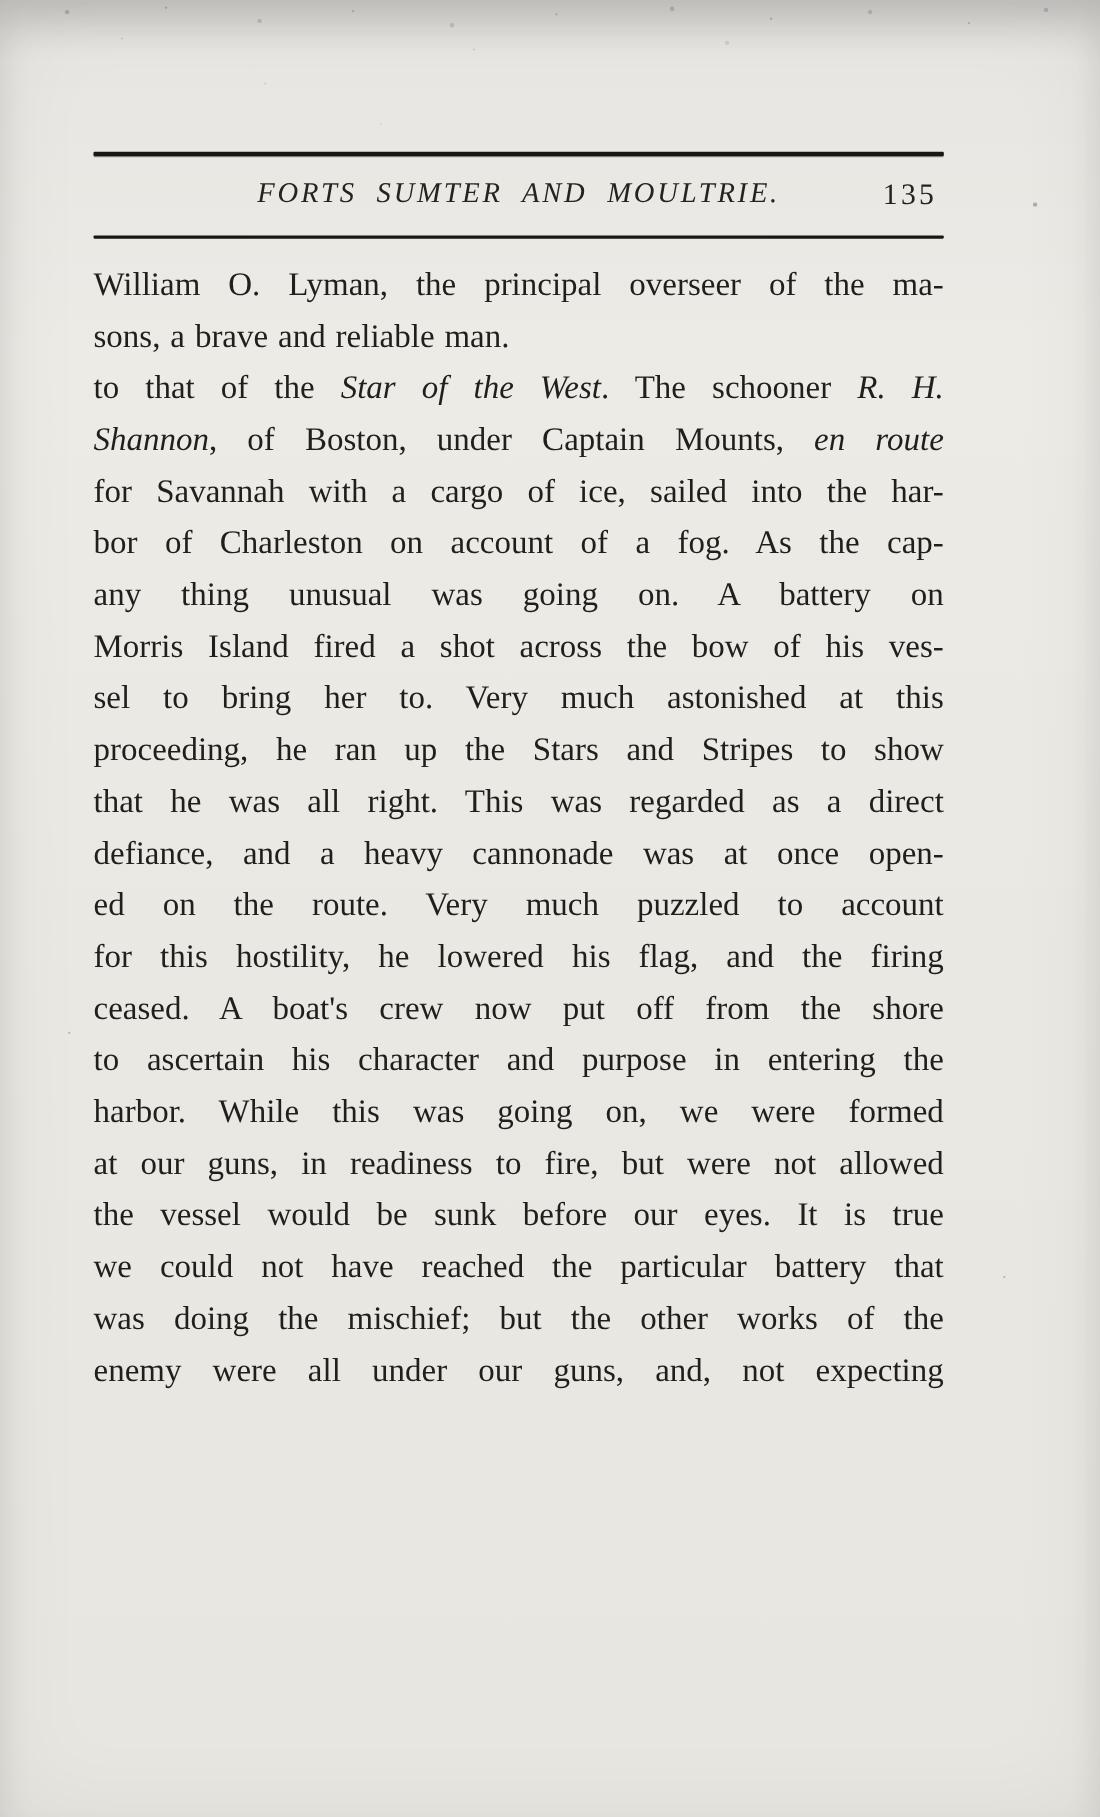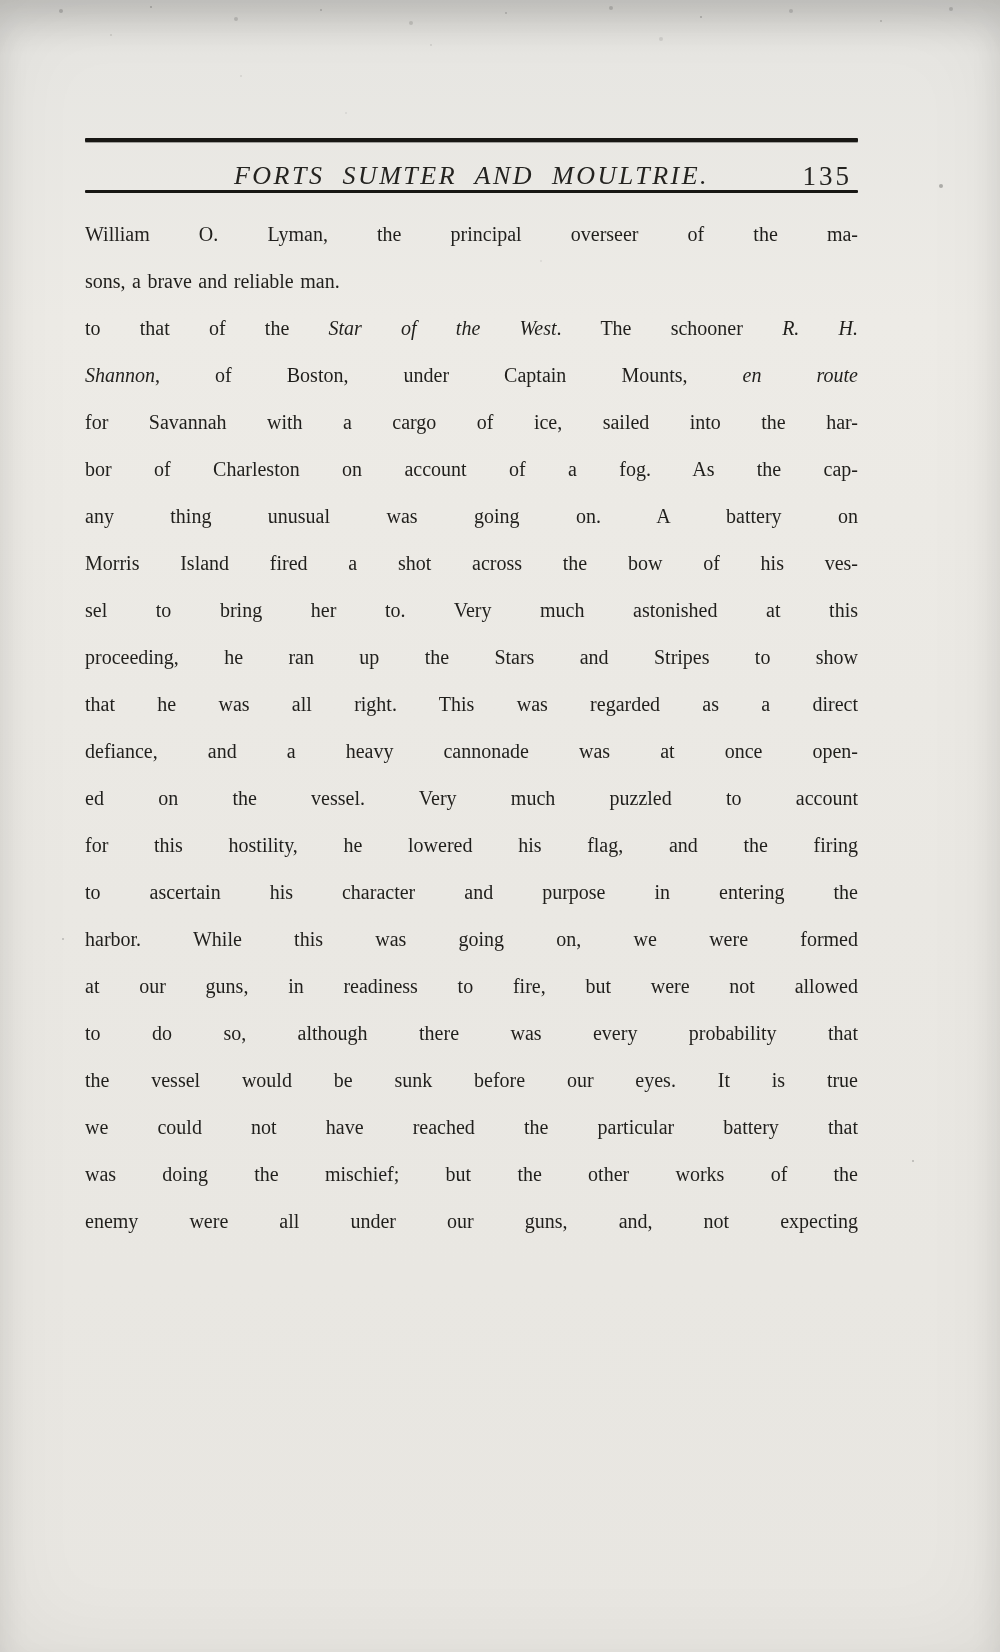--- a/index.html
+++ b/index.html
@@ -58,21 +58,21 @@
   .rule-top {
     margin-top: 138px;
     height: 4px;
     box-shadow: 0 1px 0 rgba(24,23,20,0.35);
   }
   .rule-bottom {
     height: 3px;
   }
   .header-row {
     position: relative;
-    height: 48px;
+    height: 72px;
     line-height: 68px;
   }
   .header-title {
     position: absolute;
     left: 0;
     right: 0;
     text-align: center;
     font-style: italic;
     font-size: 26px;
     letter-spacing: 2.5px;
@@ -83,21 +83,21 @@
     position: absolute;
     right: 6px;
     font-size: 27px;
     letter-spacing: 3px;
     color: #242320;
   }
   .body-text {
     margin-top: 18px;
   }
   .line {
-    font-size: 20px;
+    font-size: 30px;
     line-height: 47px;
     text-align: justify;
     text-align-last: justify;
     word-spacing: 1.5px;
     color: #201f1c;
   }
   .line.end {
     text-align-last: left;
   }
   .line.ind {
@@ -125,25 +125,25 @@
         <div class="line"><span>to that of the </span><span class="it">Star of the West</span><span>. The schooner </span><span class="it">R. H.</span></div>
         <div class="line"><span class="it">Shannon</span><span>, of Boston, under Captain Mounts, </span><span class="it">en route</span></div>
         <div class="line"><span>for Savannah with a cargo of ice, sailed into the har-</span></div>
         <div class="line"><span>bor of Charleston on account of a fog. As the cap-</span></div>
         <div class="line"><span>any thing unusual was going on. A battery on</span></div>
         <div class="line"><span>Morris Island fired a shot across the bow of his ves-</span></div>
         <div class="line"><span>sel to bring her to. Very much astonished at this</span></div>
         <div class="line"><span>proceeding, he ran up the Stars and Stripes to show</span></div>
         <div class="line"><span>that he was all right. This was regarded as a direct</span></div>
         <div class="line"><span>defiance, and a heavy cannonade was at once open-</span></div>
-        <div class="line"><span>ed on the vessel. Very much puzzled to account</span></div>
+        <div class="line"><span>ed on the route. Very much puzzled to account</span></div>
         <div class="line"><span>for this hostility, he lowered his flag, and the firing</span></div>
+        <div class="line"><span>ceased. A boat's crew now put off from the shore</span></div>
         <div class="line"><span>to ascertain his character and purpose in entering the</span></div>
         <div class="line"><span>harbor. While this was going on, we were formed</span></div>
         <div class="line"><span>at our guns, in readiness to fire, but were not allowed</span></div>
-        <div class="line"><span>to do so, although there was every probability that</span></div>
         <div class="line"><span>the vessel would be sunk before our eyes. It is true</span></div>
         <div class="line"><span>we could not have reached the particular battery that</span></div>
         <div class="line"><span>was doing the mischief; but the other works of the</span></div>
         <div class="line"><span>enemy were all under our guns, and, not expecting</span></div>
       </div>
   </div>
 </div>
 
 </body></html>

